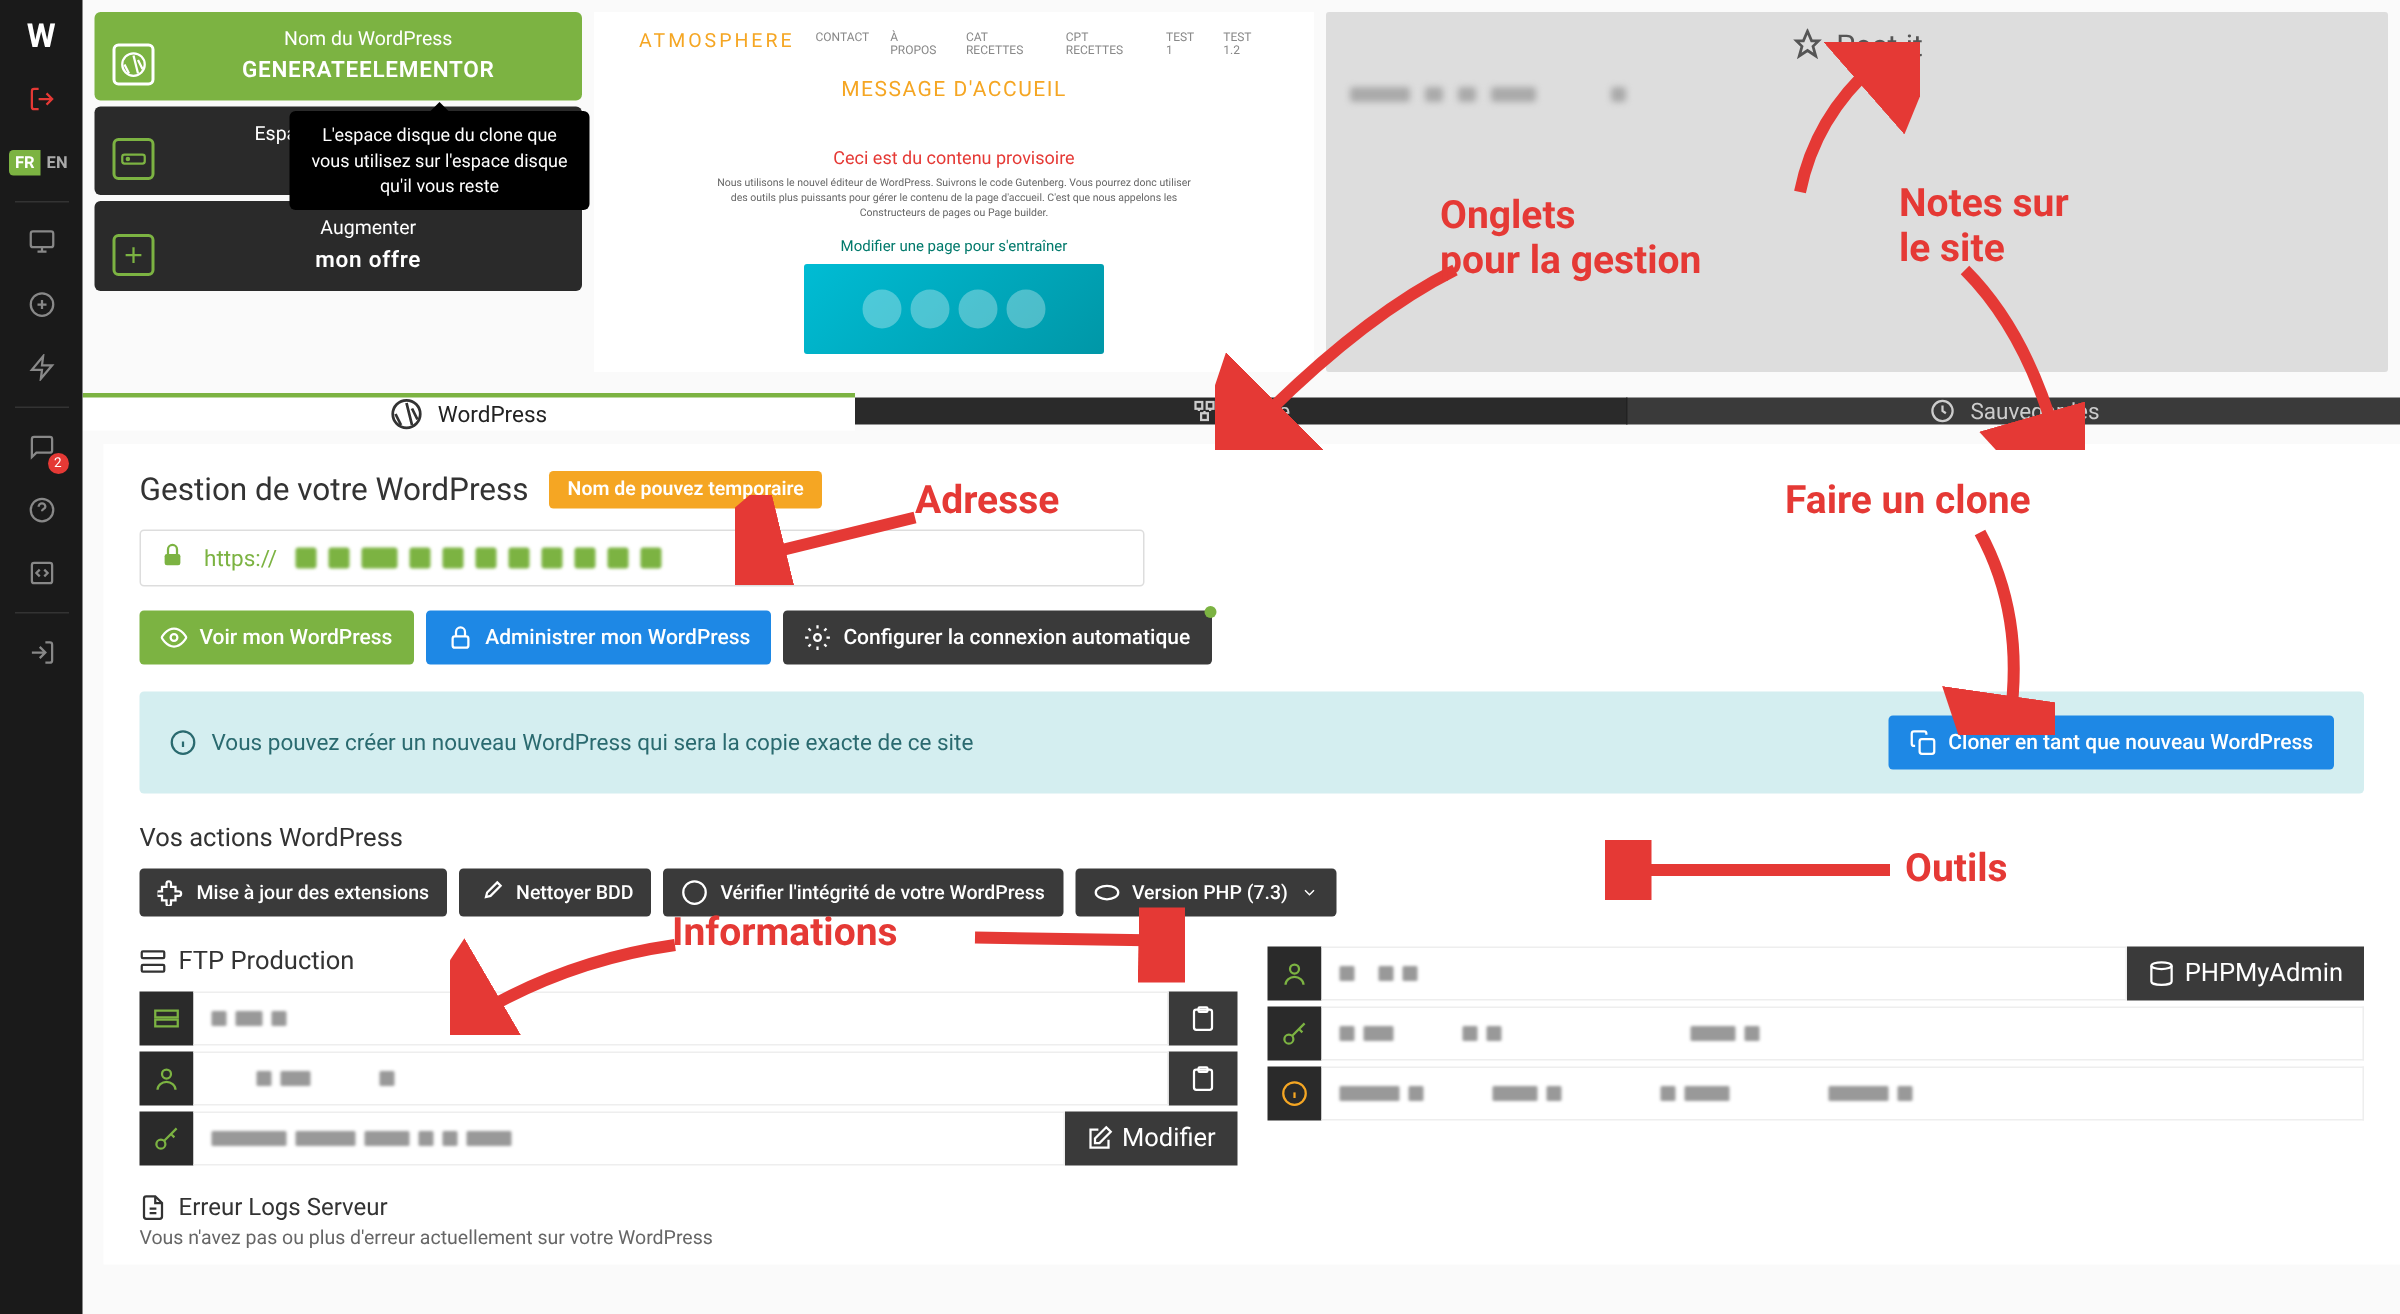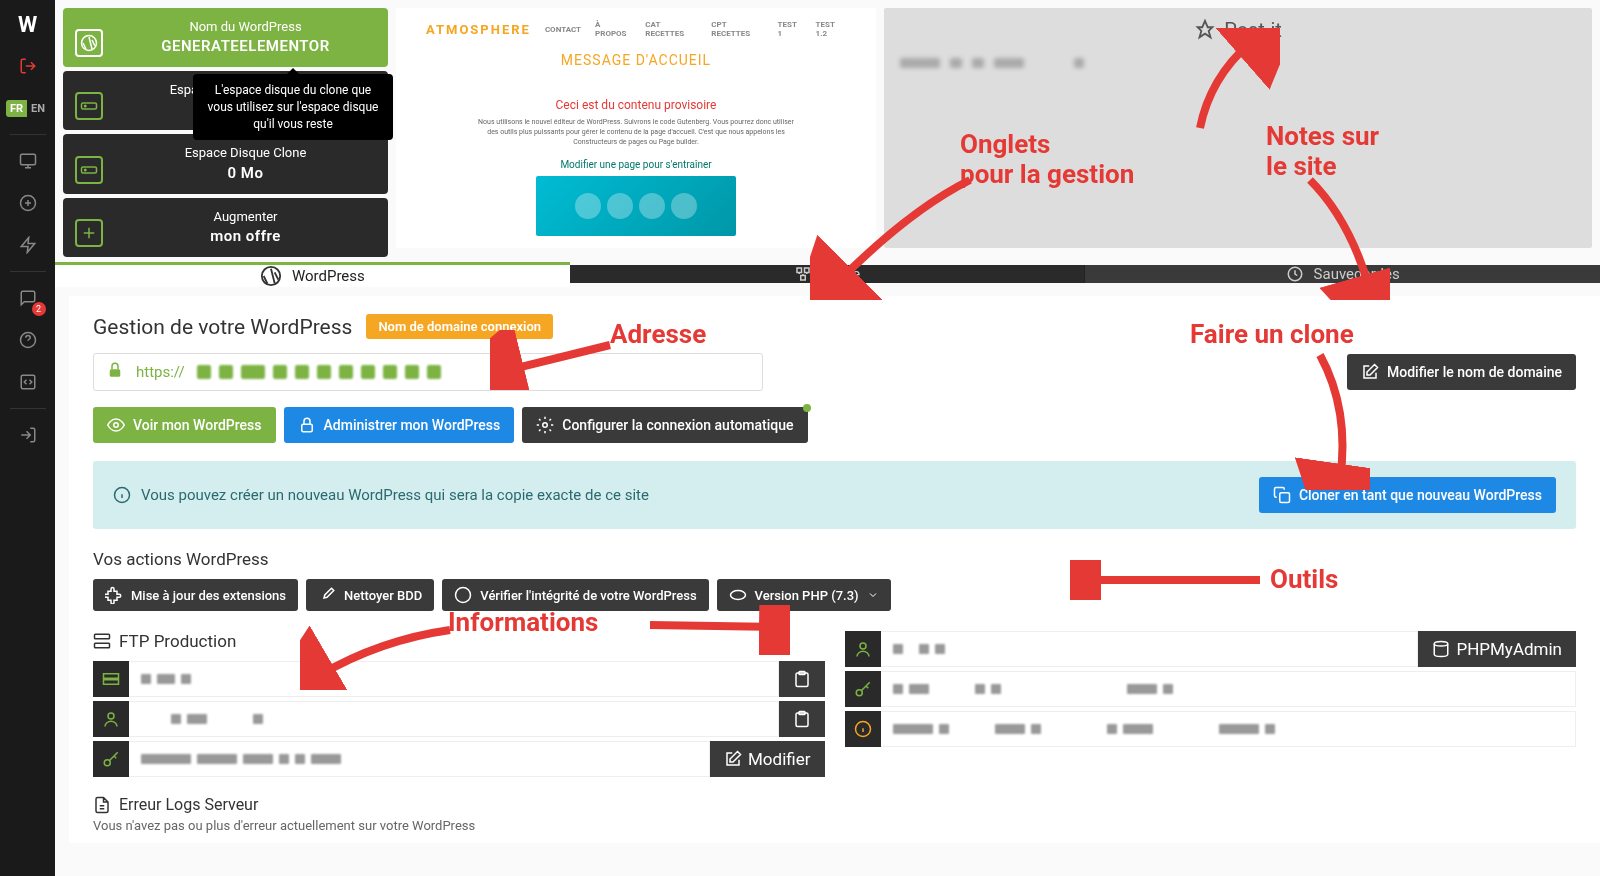--- a/index.html
+++ b/index.html
@@ -26,21 +26,21 @@
 .card { background:#2a2a2a; color:#fff; border-radius:4px; display:flex; align-items:flex-end; padding:10px 12px; gap:12px; font-size:14px; }
 .card.green { background:#7cb342; }
 .card-ico { width:28px; height:28px; border:2px solid currentColor; border-radius:4px; display:flex; align-items:center; justify-content:center; flex-shrink:0; }
 .card-txt { flex:1; text-align:center; line-height:1.4; }
 .card-txt .t1 { font-size:13px; }
 .card-txt .t2 { font-size:15px; font-weight:600; letter-spacing:0.5px; }
 .tooltip { position:absolute; top:66px; left:130px; background:#000; color:#fff; font-size:12px; padding:8px 12px; border-radius:4px; width:200px; text-align:center; line-height:1.4; z-index:50; }
 .tooltip::before { content:""; position:absolute; top:-6px; left:50%; margin-left:-6px; border:6px solid transparent; border-bottom-color:#000; border-top:0; }
 
 .preview { width:480px; background:#fff; display:flex; flex-direction:column; align-items:center; padding:12px 30px; font-size:11px; }
-.pv-nav { display:flex; gap:14px; align-items:center; margin-bottom:8px;font-weight:bold; }
+.pv-nav { display:flex; gap:14px; align-items:flex-start; margin-bottom:8px; }
 .pv-logo { color:#f5a623; font-size:13px; letter-spacing:2px; }
 .pv-link { color:#888; font-size:8px; }
 .pv-msg { color:#f5a623; font-size:14px; letter-spacing:1px; margin:6px 0 30px; }
 .pv-h { color:#e53935; font-size:12px; margin-bottom:6px; }
 .pv-p { color:#666; font-size:7px; text-align:center; line-height:1.4; max-width:320px; }
 .pv-sub { color:#00796b; font-size:10px; margin:12px 0 6px; }
 .pv-img { width:200px; height:60px; background:linear-gradient(135deg,#00bcd4,#0097a7); border-radius:2px; display:flex; align-items:center; justify-content:center; gap:6px; }
 .pv-img span { width:26px; height:26px; background:rgba(255,255,255,0.3); border-radius:50%; }
 
 .postit { flex:1; background:#ddd; border-radius:2px; padding:10px 16px; }
@@ -185,32 +185,20 @@
             </svg>
         </div>
         <div class="card-txt">
             <div class="t1">Espace Disque Production</div>
             <div class="t2">52 Mo</div>
           </div>
       </div>
       <div class="card">
         <div class="card-ico" style="color:#7cb342">
           <svg class="ico" viewBox="0 0 24 24">
-              <rect x="2" y="8" width="20" height="8" rx="2"></rect>
-              <circle cx="7" cy="12" r="1"></circle>
-            </svg>
-        </div>
-        <div class="card-txt">
-            <div class="t1">Espace Disque Clone</div>
-            <div class="t2">0 Mo</div>
-          </div>
-      </div>
-      <div class="card">
-        <div class="card-ico" style="color:#7cb342">
-          <svg class="ico" viewBox="0 0 24 24">
               <path d="M12 5v14M5 12h14"></path>
             </svg>
         </div>
         <div class="card-txt">
             <div class="t1">Augmenter</div>
             <div class="t2">mon offre</div>
           </div>
       </div>
       <div class="tooltip">L'espace disque du clone que vous utilisez sur l'espace disque qu'il vous reste</div>
     </div>
@@ -276,21 +264,21 @@
           <circle cx="12" cy="12" r="9"></circle>
           <path d="M12 7v5l3 2"></path>
         </svg>
       <span>Sauvegardes</span>
     </div>
   </div>
 
   <div class="panel">
     <div class="ph-row">
       <span class="ph-title">Gestion de votre WordPress</span>
-      <span class="chip">Nom de domaine connexion</span>
+      <span class="chip">Nom de pouvez temporaire</span>
     </div>
 
     <div class="url-row">
       <div class="url-box">
         <span class="lock">
           <svg class="ico" viewBox="0 0 24 24" style="fill:#7cb342;stroke:none">
               <rect x="5" y="11" width="14" height="10" rx="2"></rect>
               <path d="M8 11V7a4 4 0 018 0v4" style="fill:none;stroke:#7cb342;stroke-width:2"></path>
             </svg>
         </span>
@@ -303,26 +291,20 @@
             <i class="ub"></i>
             <i class="ub"></i>
             <i class="ub"></i>
             <i class="ub"></i>
             <i class="ub"></i>
             <i class="ub"></i>
             <i class="ub"></i>
           </span>
       </div>
       <div style="flex:1"></div>
-      <button class="btn btn-dk">
-        <svg class="ico" viewBox="0 0 24 24">
-            <path d="M11 4H4v16h16v-7M18 2l4 4-10 10H8v-4z"></path>
-          </svg>
-        <span>Modifier le nom de domaine</span>
-      </button>
     </div>
 
     <div class="btn-row">
       <button class="btn btn-gn">
         <svg class="ico" viewBox="0 0 24 24">
             <path d="M1 12s4-8 11-8 11 8 11 8-4 8-11 8S1 12 1 12z"></path>
             <circle cx="12" cy="12" r="3"></circle>
           </svg>
         <span>Voir mon WordPress</span>
       </button>

